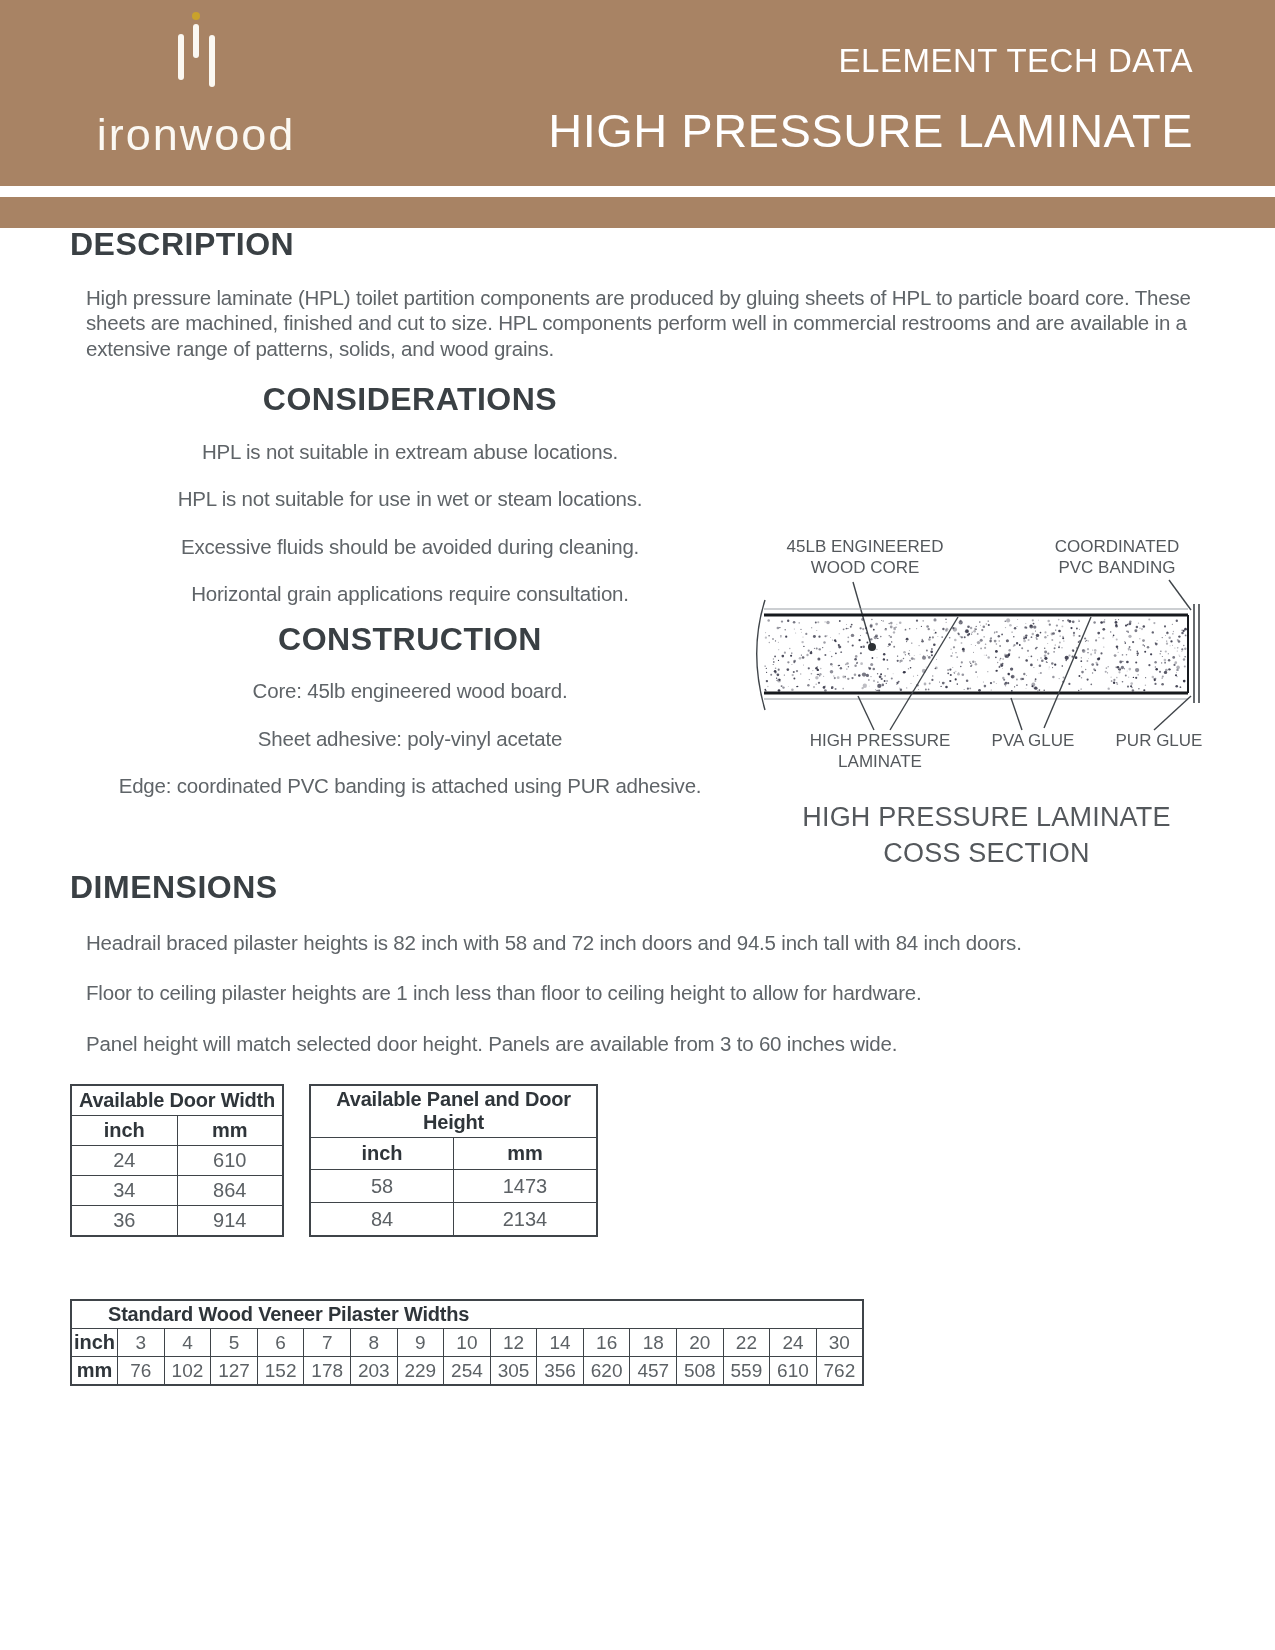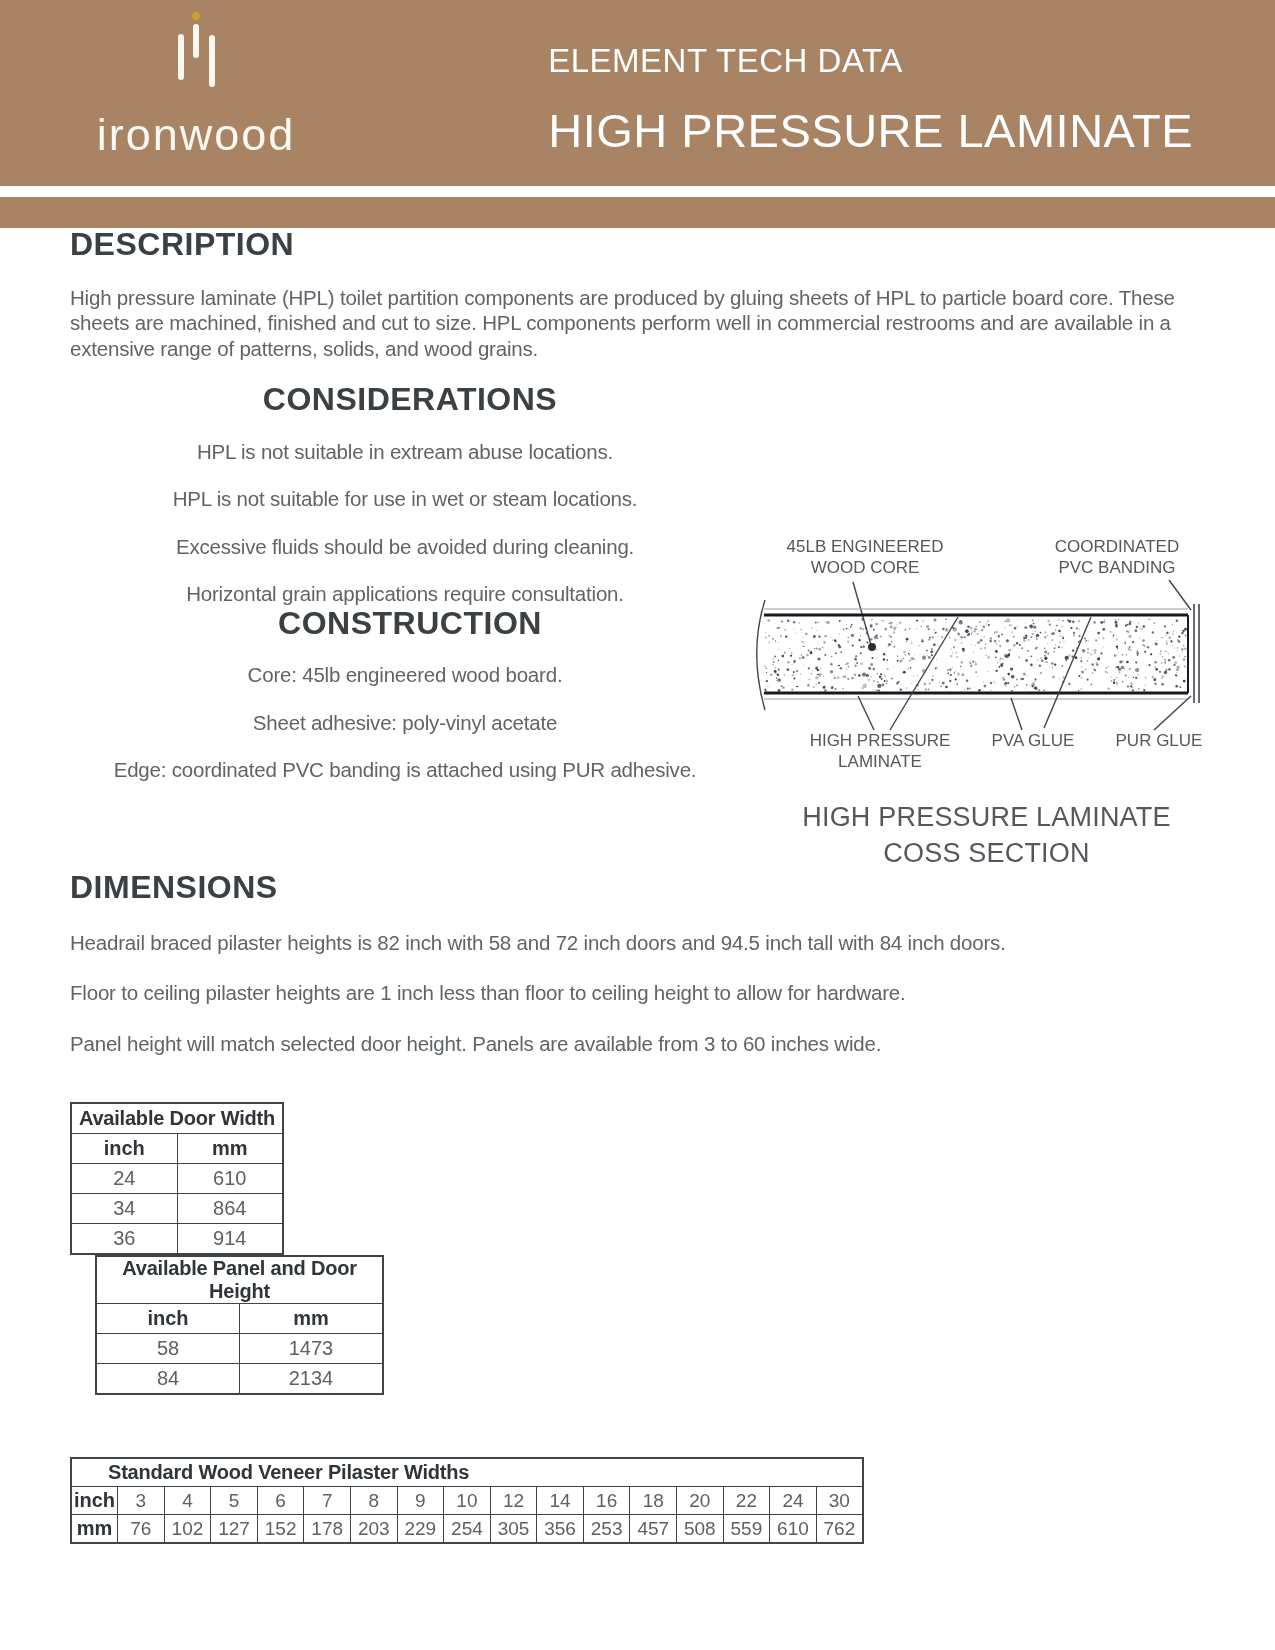--- a/index.html
+++ b/index.html
@@ -19,34 +19,34 @@
   .logo-bar { position:absolute; width:6px; background:#fbf8f2; border-radius:3px; }
   .logo-bar.left  { left:100px; top:34px; height:46px; }
   .logo-bar.mid   { left:115px; top:24px; height:34px; }
   .logo-bar.right { left:131px; top:35px; height:52px; }
   .logo-dot { position:absolute; left:114px; top:12px; width:8px; height:8px; border-radius:50%; background:#c9a22c; }
   .logo-text {
     position:absolute; left:0; top:112px; width:236px; text-align:center;
     color:#fbf8f2; font-size:45px; font-weight:400; letter-spacing:2px; line-height:1;
   }
 
-  .titles { position:absolute; top:0; right:82px; text-align:left; color:#ffffff; }
+  .titles { position:absolute; top:0; right:82px; text-align:right; color:#ffffff; }
   .eyebrow { margin-top:44px; font-size:33px; font-weight:400; letter-spacing:0.5px; line-height:1; }
   .doc-title { margin-top:30px; font-size:47px; font-weight:400; letter-spacing:0.5px; line-height:1; }
 
   
   .content { position:absolute; top:228px; left:70px; width:1135px; }
 
   h2.section {
     margin:0; color:#3a4044; font-size:32px; font-weight:700;
     letter-spacing:0.5px; line-height:1.05;
   }
   .h-desc { margin-top:52px; }
   .para, .item {
-    margin:0; color:#5f6468; font-size:20.5px; line-height:25.5px; letter-spacing:-0.2px;
+    margin:16px; color:#5f6468; font-size:20.5px; line-height:25.5px; letter-spacing:-0.2px;
   }
   .desc-para { margin-top:23px; width:1120px; }
 
   .two-col { display:flex; margin-top:22px; }
   .col-left { width:680px; flex:0 0 680px;text-align:center; }
   .col-right { width:455px; flex:0 0 455px; }
 
   .col-left .item { margin-top:22px; max-width:670px; }
   .h-construction { margin-top:34px; }
   .h-dimensions { margin-top:36px; }
@@ -55,21 +55,21 @@
   
   .diagram-wrap { margin-top:147px; }
   .dlabel { font-family:"Liberation Sans", sans-serif; font-size:17px; fill:#54585c; letter-spacing:0; }
   .dline { stroke:#3f4449; stroke-width:1.4; fill:none; }
   .caption {
     margin-top:20px; text-align:center; padding-left:18px;
     color:#54585c; font-size:27px; line-height:36px; letter-spacing:0.2px;
   }
 
   
-  .tables-row { margin-top:46px; display:flex;flex-direction:column; }
+  .tables-row { margin-top:28px; display:flex; }
   table { border-collapse:collapse; table-layout:fixed; }
   .data-table { border:2px solid #3f4449; }
   .data-table td, .data-table th { border:1.6px solid #3f4449; height:29px; padding:0; }
   .tbl-title {
     font-size:20px; font-weight:700; color:#2f353a; text-align:center; letter-spacing:-0.2px;
   }
   .tbl-head { font-size:20px; font-weight:700; color:#2f353a; text-align:center; }
   .tbl-cell { font-size:20px; font-weight:400; color:#5c6165; text-align:center; }
   .t-doorwidth { width:214px; }
   .t-doorwidth td { width:107px; }
@@ -1065,21 +1065,21 @@
         <td class="tbl-cell">76</td>
         <td class="tbl-cell">102</td>
         <td class="tbl-cell">127</td>
         <td class="tbl-cell">152</td>
         <td class="tbl-cell">178</td>
         <td class="tbl-cell">203</td>
         <td class="tbl-cell">229</td>
         <td class="tbl-cell">254</td>
         <td class="tbl-cell">305</td>
         <td class="tbl-cell">356</td>
-        <td class="tbl-cell">253</td>
+        <td class="tbl-cell">620</td>
         <td class="tbl-cell">457</td>
         <td class="tbl-cell">508</td>
         <td class="tbl-cell">559</td>
         <td class="tbl-cell">610</td>
         <td class="tbl-cell">762</td>
       </tr>
     </tbody>
       </table>
 
   </div>

